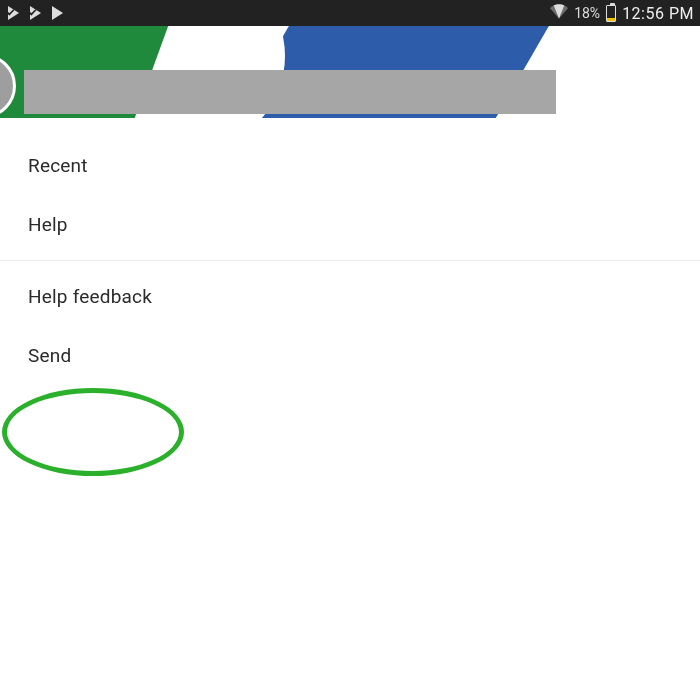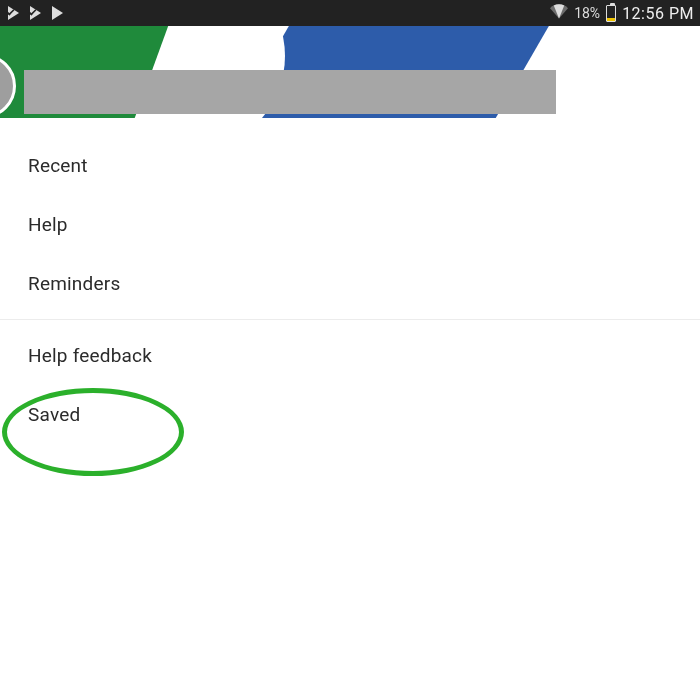--- a/index.html
+++ b/index.html
@@ -247,19 +247,18 @@
     <div class="bg-green"></div>
   </div>
   <div class="avatar-arc"></div>
   <div class="search-box" placeholder=""></div>
   <div class="dropdown-arrow"></div>
 </div>
 
 <div class="menu-list">
   <div class="menu-item"><span>Recent</span></div>
   <div class="menu-item"><span>Help</span></div>
-  <div class="menu-item"><span>Reminders</span></div>
   <div class="divider"></div>
   <div class="menu-item"><span>Help feedback</span></div>
-  <div class="menu-item"><span>Saved</span></div>
+  <div class="menu-item"><span>Send</span></div>
 </div>
 
 <div class="highlight-ellipse"></div>
 
 </body></html>

